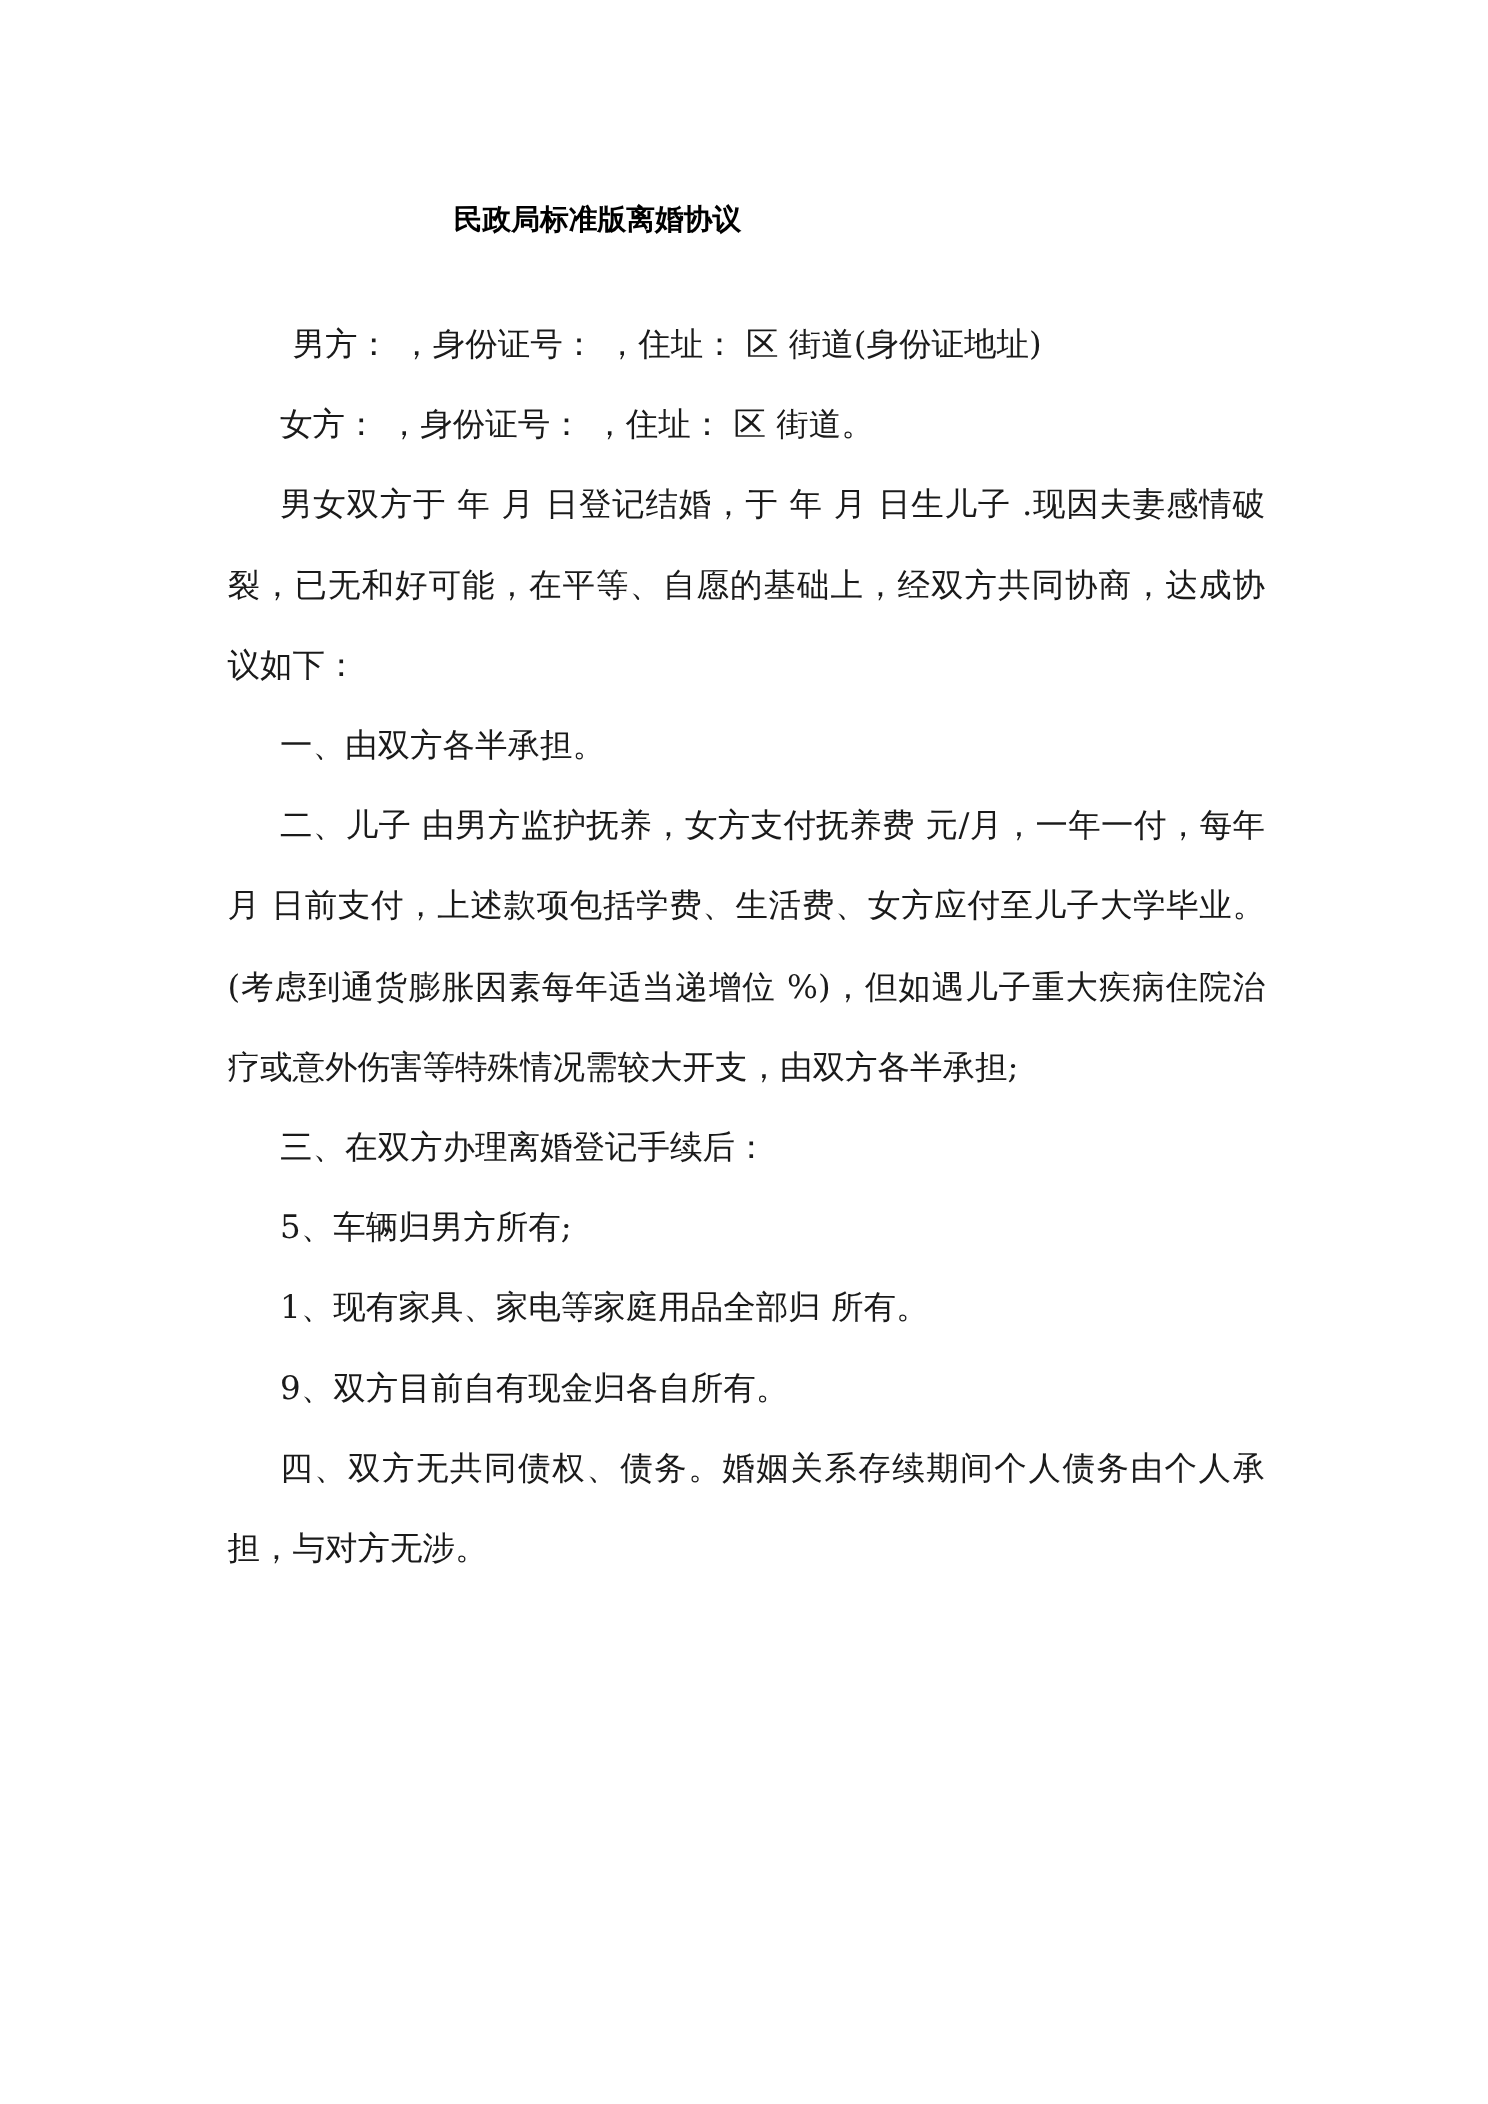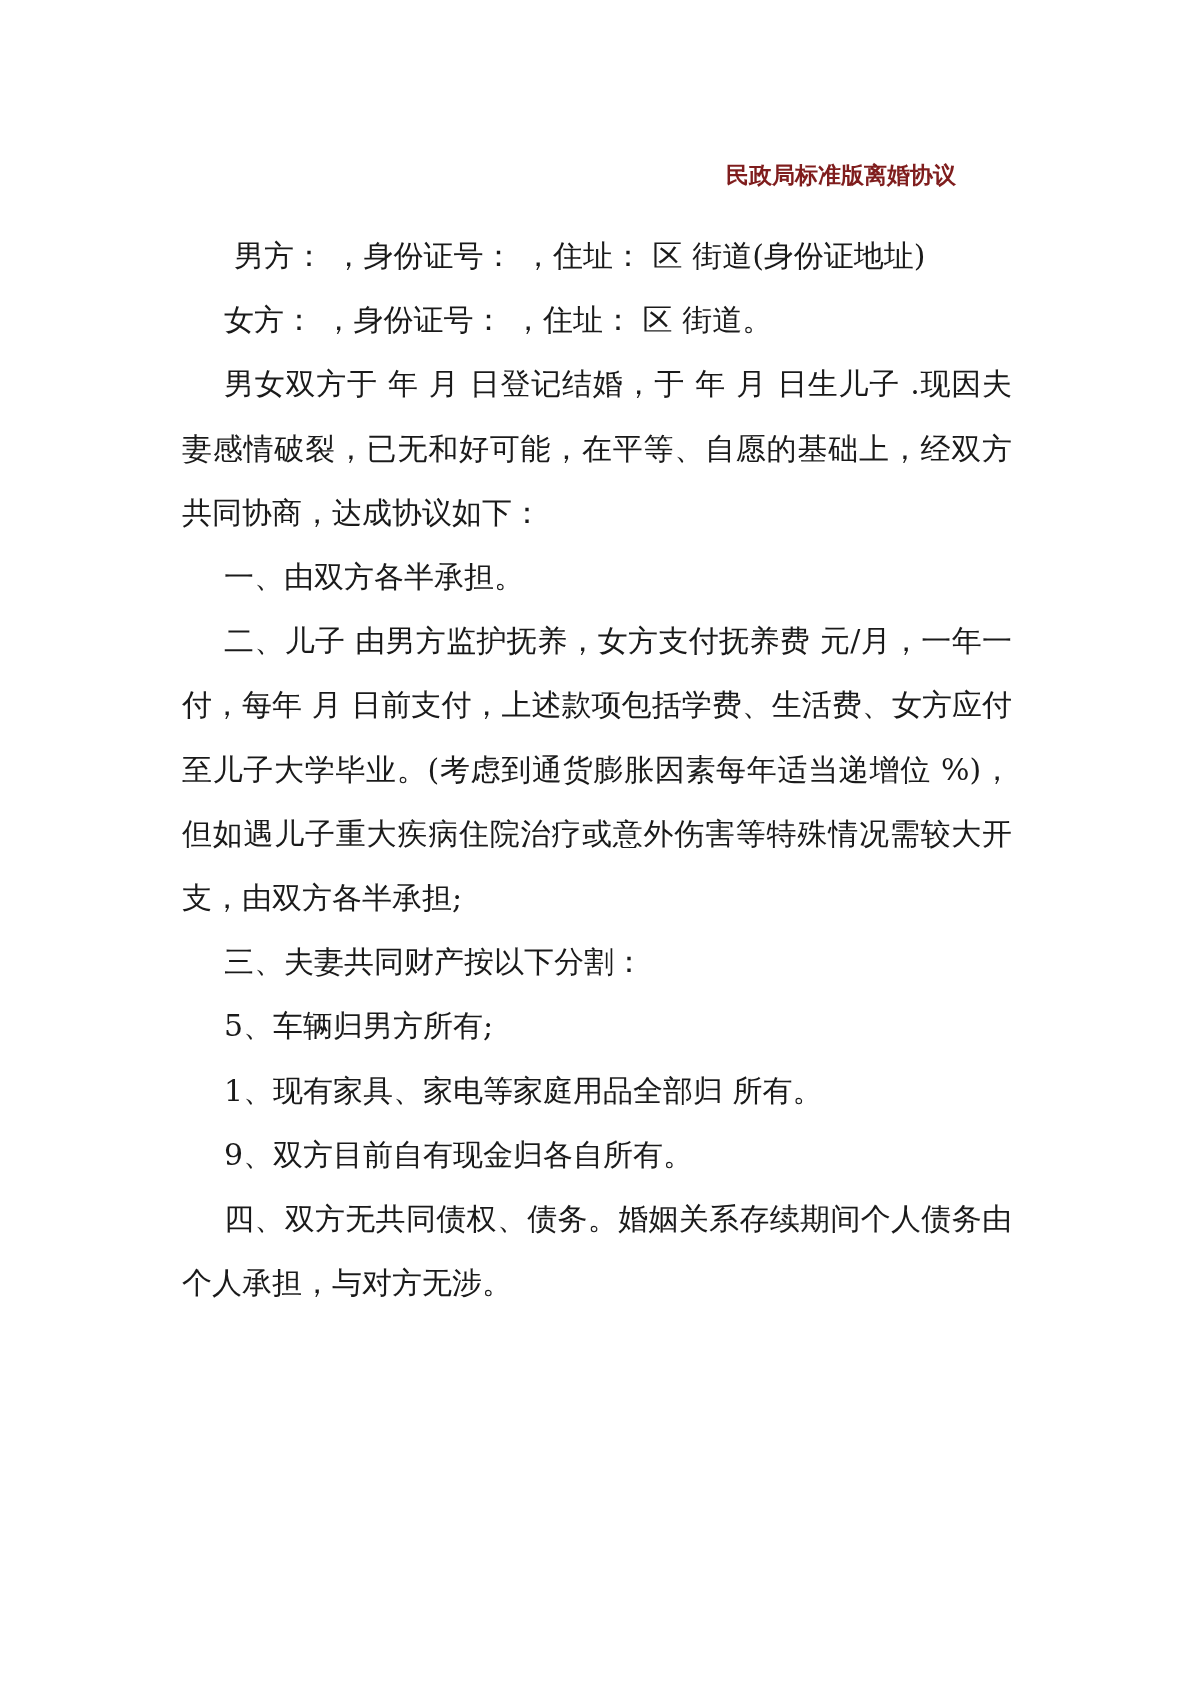--- a/index.html
+++ b/index.html
@@ -21,33 +21,33 @@
       top: 0;
       width: 1190px;
       height: 1683px;
       background: #ffffff;
     }
     .title {
       position: absolute;
       top: 160px;
       left: 0;
       width: 956px;
-      text-align: right;
+      text-align: center;
       font-family: "DejaVu Sans", "Liberation Sans", sans-serif;
       font-weight: bold;
       font-size: 23px;
-      color: #7f1d1d;
+      color: #000000;
       letter-spacing: 0px;
     }
     .body-text {
       position: absolute;
       left: 182px;
-      top: 224px;
+      top: 244px;
       width: 830px;
-      font-size: 30px;
+      font-size: 26px;
       line-height: 64.2px;
       color: #1a1a1a;
     }
     .para {
       margin: 0;
       padding: 0;
       text-indent: 42px;
       text-align: justify;
       text-justify: inter-character;
     }
@@ -60,19 +60,19 @@
 
 <div class="page">
   <div class="title">民政局标准版离婚协议</div>
 
   <div class="body-text">
     <p class="para first">男方：  ，身份证号：  ，住址：  区  街道(身份证地址)</p>
     <p class="para">女方：  ，身份证号：  ，住址：  区  街道。</p>
     <p class="para">男女双方于  年  月  日登记结婚，于  年  月  日生儿子  .现因夫妻感情破裂，已无和好可能，在平等、自愿的基础上，经双方共同协商，达成协议如下：</p>
     <p class="para">一、由双方各半承担。</p>
     <p class="para">二、儿子  由男方监护抚养，女方支付抚养费  元/月，一年一付，每年  月  日前支付，上述款项包括学费、生活费、女方应付至儿子大学毕业。(考虑到通货膨胀因素每年适当递增位  %)，但如遇儿子重大疾病住院治疗或意外伤害等特殊情况需较大开支，由双方各半承担;</p>
-    <p class="para">三、夫妻共同财产按以下分割：</p>
+    <p class="para">三、在双方办理离婚登记手续后：</p>
     <p class="para">5、车辆归男方所有;</p>
     <p class="para">1、现有家具、家电等家庭用品全部归  所有。</p>
     <p class="para">9、双方目前自有现金归各自所有。</p>
     <p class="para">四、双方无共同债权、债务。婚姻关系存续期间个人债务由个人承担，与对方无涉。</p>
   </div>
 </div>
 
 </body></html>

